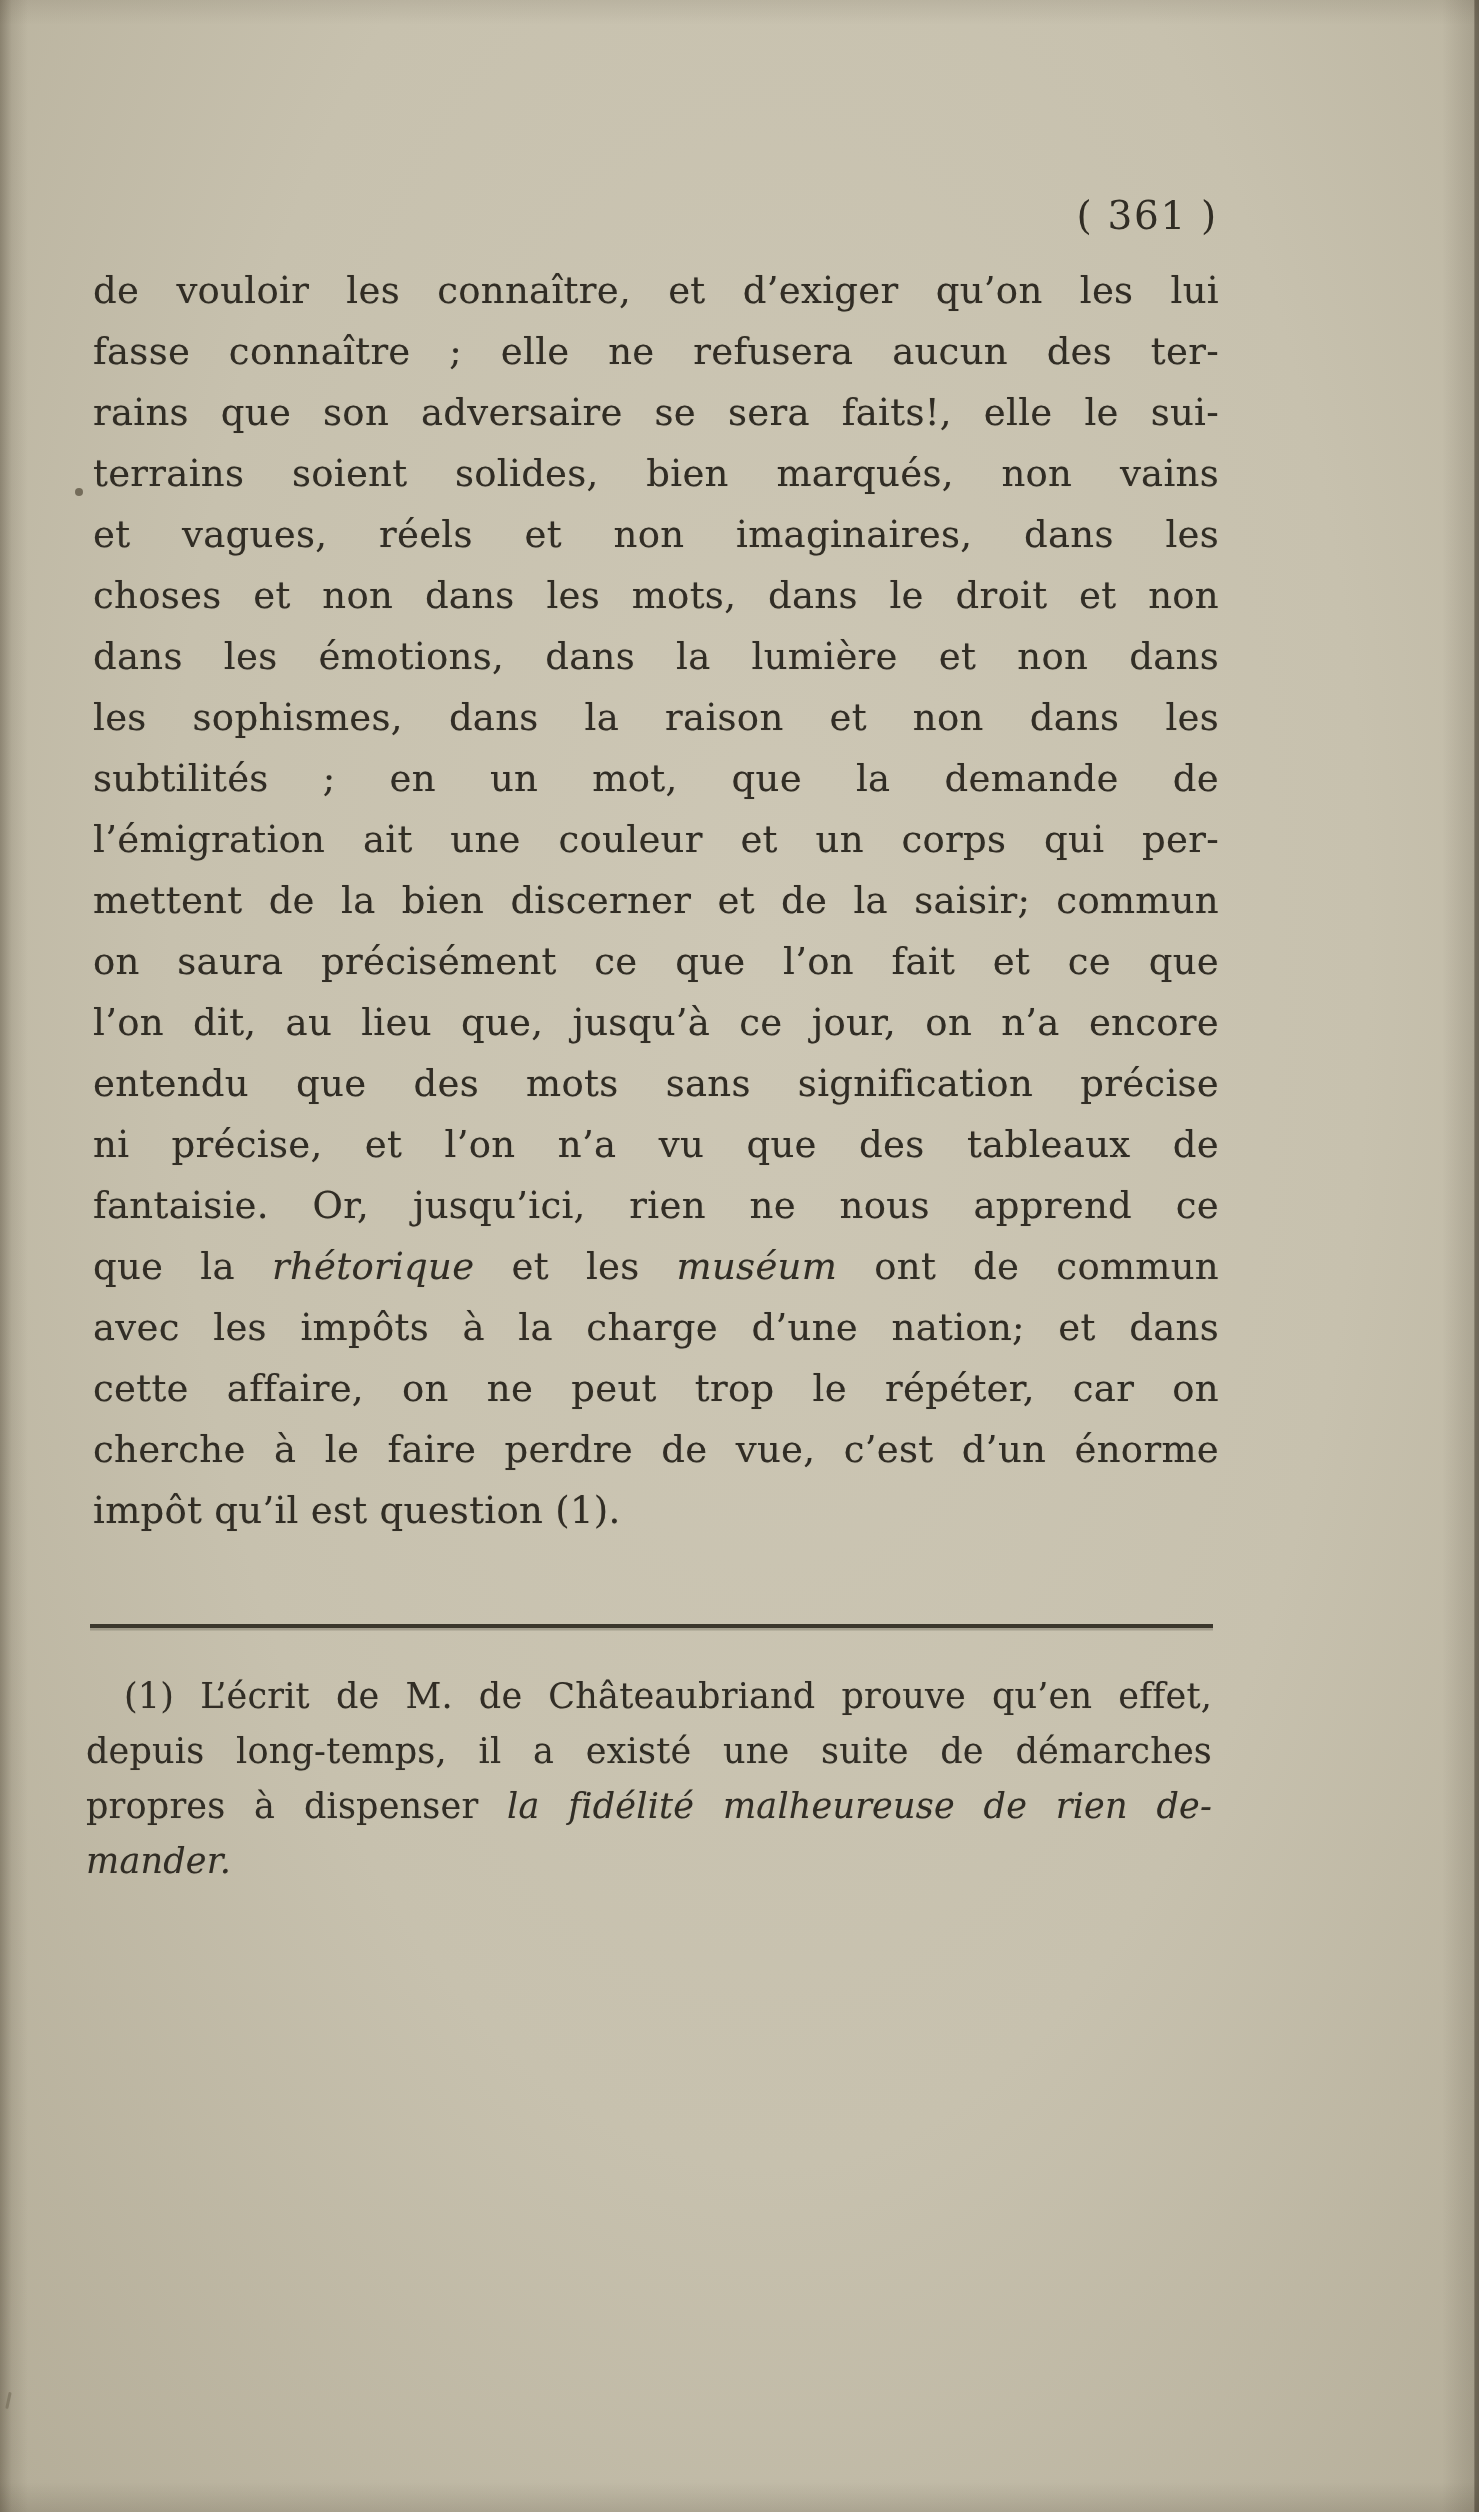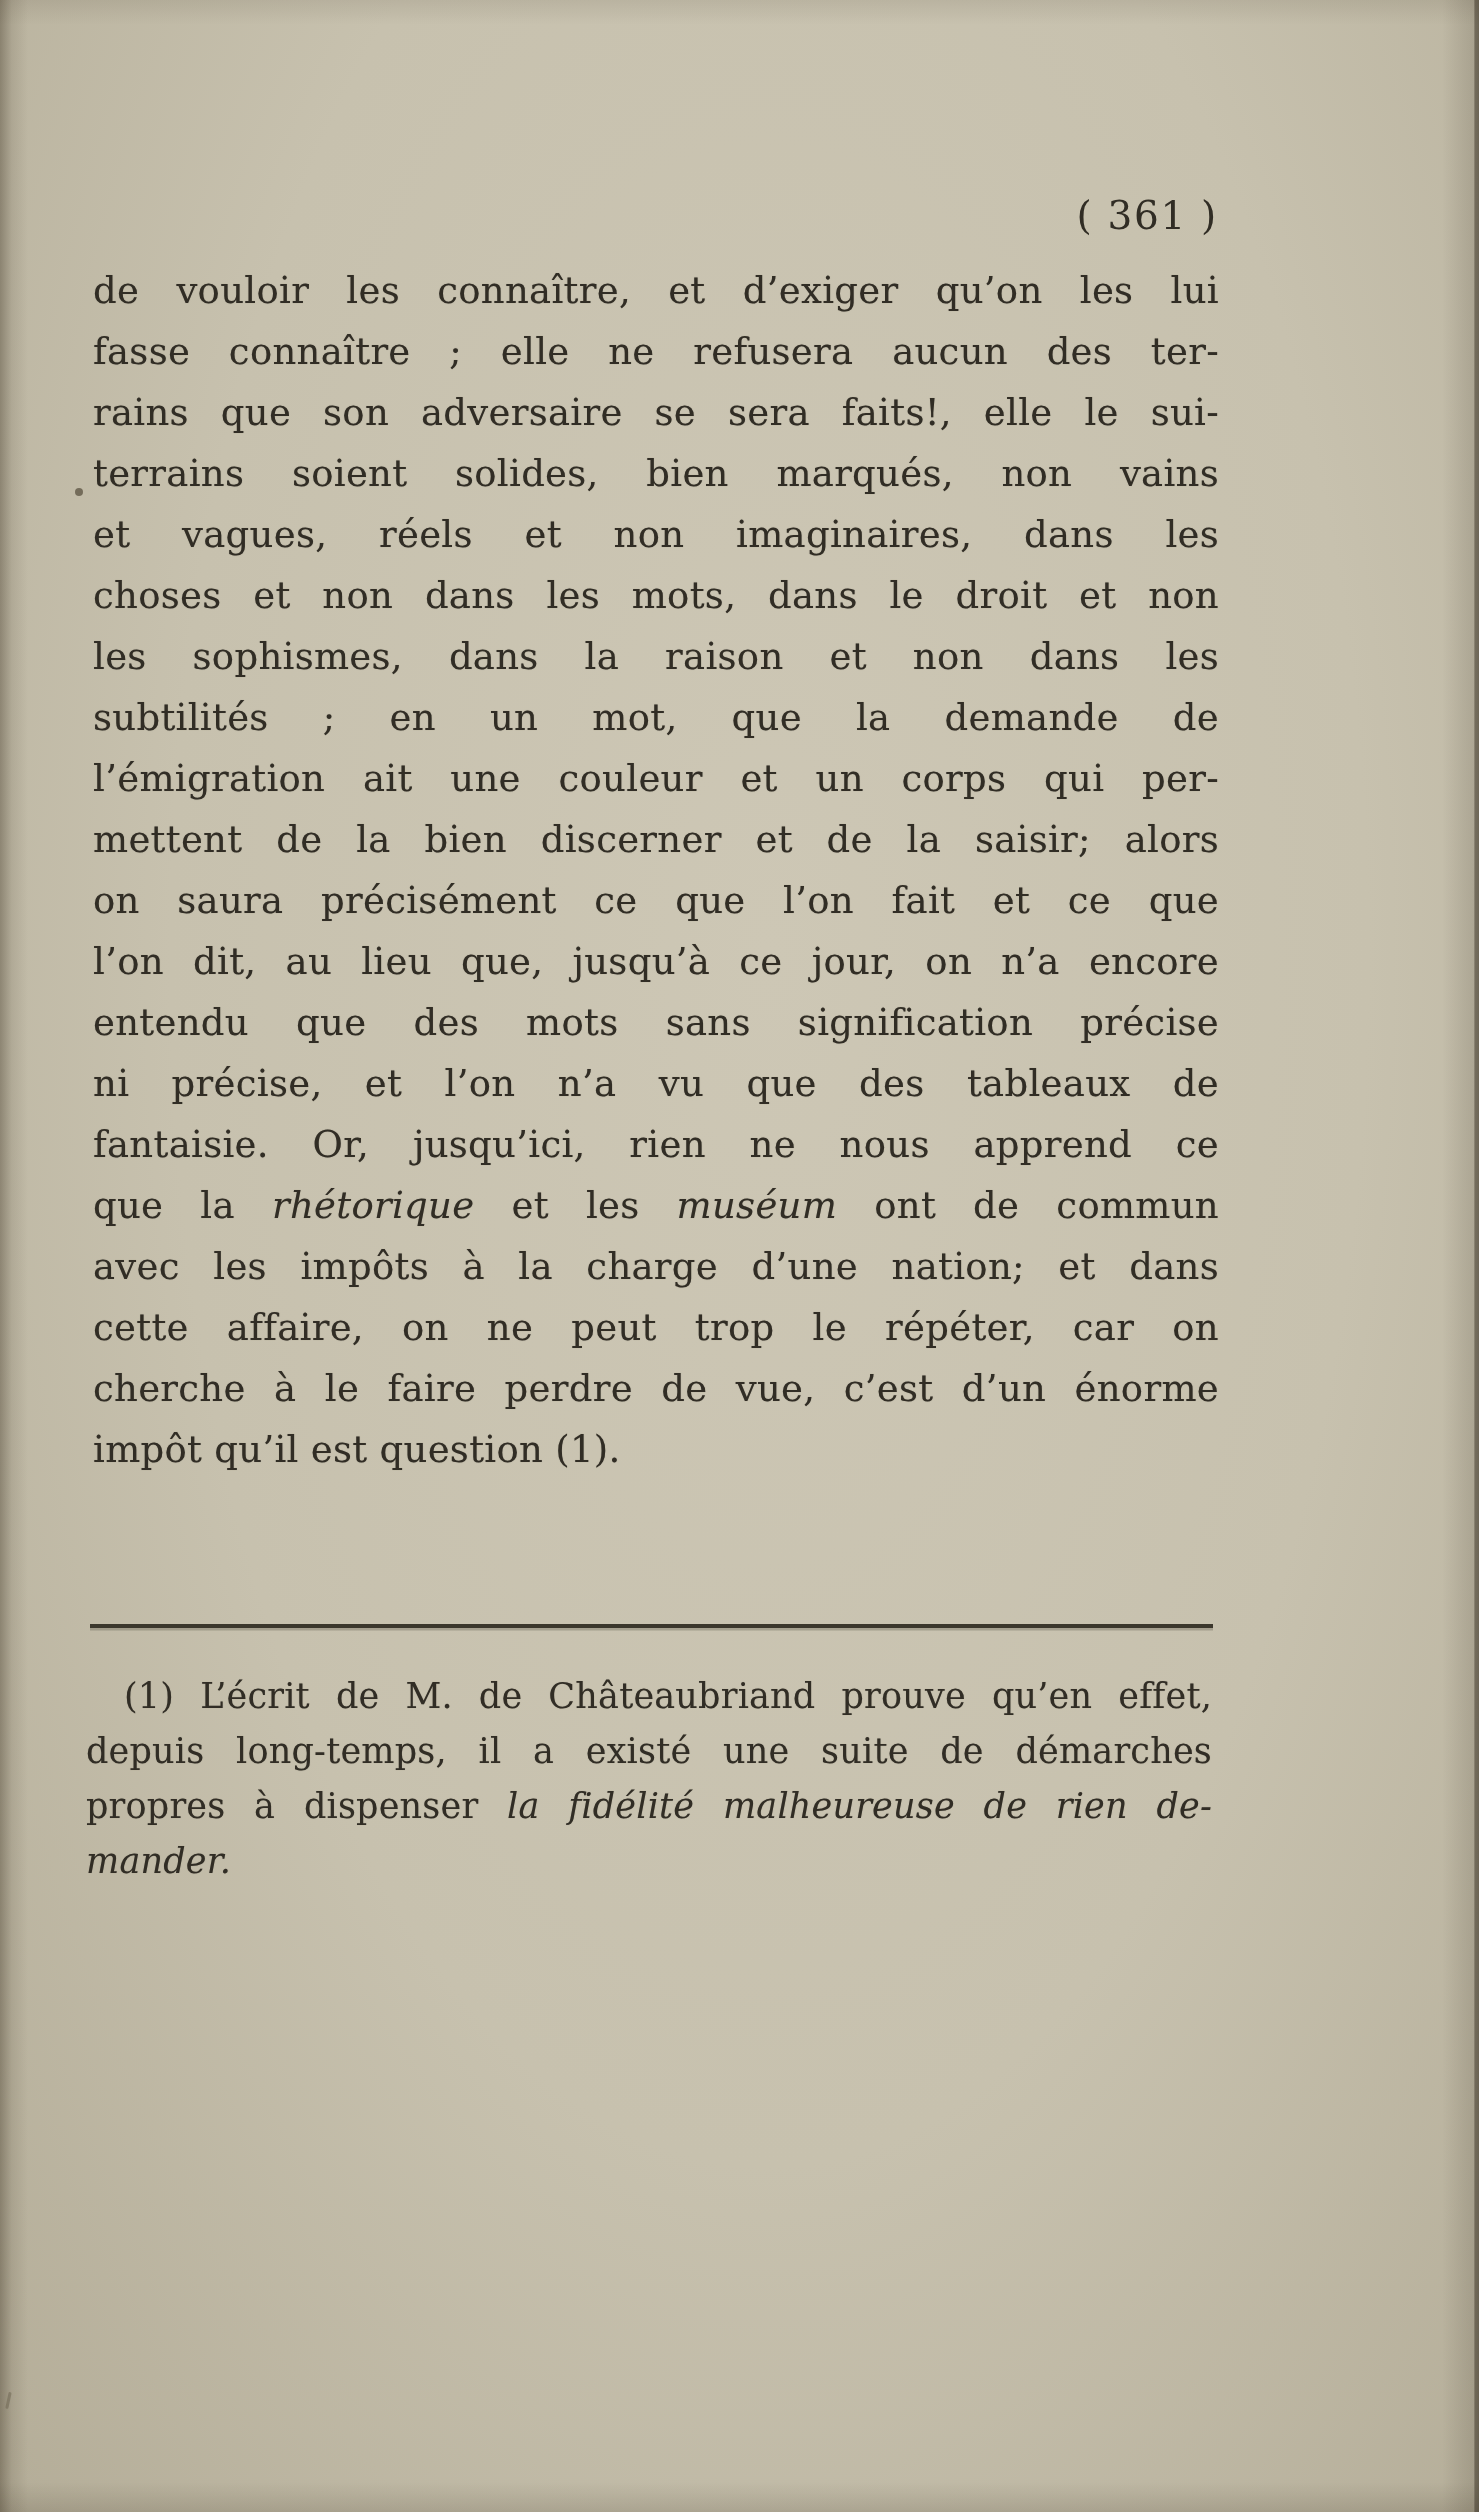--- a/index.html
+++ b/index.html
@@ -84,24 +84,25 @@
 <div class="page">
   <div class="pageno">( 361 )</div>
 
   <div class="text-block">
       <div class="line"><span>de vouloir les connaître, et d’exiger qu’on les lui</span></div>
       <div class="line"><span>fasse connaître ; elle ne refusera aucun des ter-</span></div>
       <div class="line"><span>rains que son adversaire se sera faits!, elle le sui-</span></div>
       <div class="line"><span>terrains soient solides, bien marqués, non vains</span></div>
       <div class="line"><span>et vagues, réels et non imaginaires, dans les</span></div>
       <div class="line"><span>choses et non dans les mots, dans le droit et non</span></div>
+      <div class="line"><span>dans les émotions, dans la lumière et non dans</span></div>
       <div class="line"><span>les sophismes, dans la raison et non dans les</span></div>
       <div class="line"><span>subtilités ; en un mot, que la demande de</span></div>
       <div class="line"><span>l’émigration ait une couleur et un corps qui per-</span></div>
-      <div class="line"><span>mettent de la bien discerner et de la saisir; alors</span></div>
+      <div class="line"><span>mettent de la bien discerner et de la saisir; commun</span></div>
       <div class="line"><span>on saura précisément ce que l’on fait et ce que</span></div>
       <div class="line"><span>l’on dit, au lieu que, jusqu’à ce jour, on n’a encore</span></div>
       <div class="line"><span>entendu que des mots sans signification précise</span></div>
       <div class="line"><span>ni précise, et l’on n’a vu que des tableaux de</span></div>
       <div class="line"><span>fantaisie. Or, jusqu’ici, rien ne nous apprend ce</span></div>
       <div class="line"><span>que la </span><span class="italic">rhétorique</span><span> et les </span><span class="italic">muséum</span><span> ont de commun</span></div>
       <div class="line"><span>avec les impôts à la charge d’une nation; et dans</span></div>
       <div class="line"><span>cette affaire, on ne peut trop le répéter, car on</span></div>
       <div class="line"><span>cherche à le faire perdre de vue, c’est d’un énorme</span></div>
       <div class="line"><span>impôt qu’il est question (1).</span></div>

